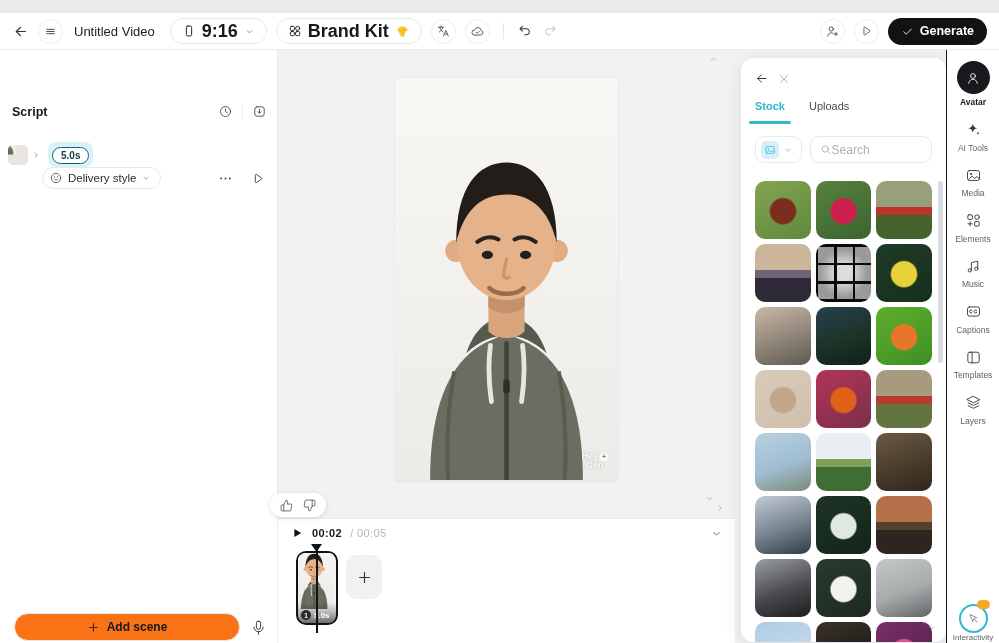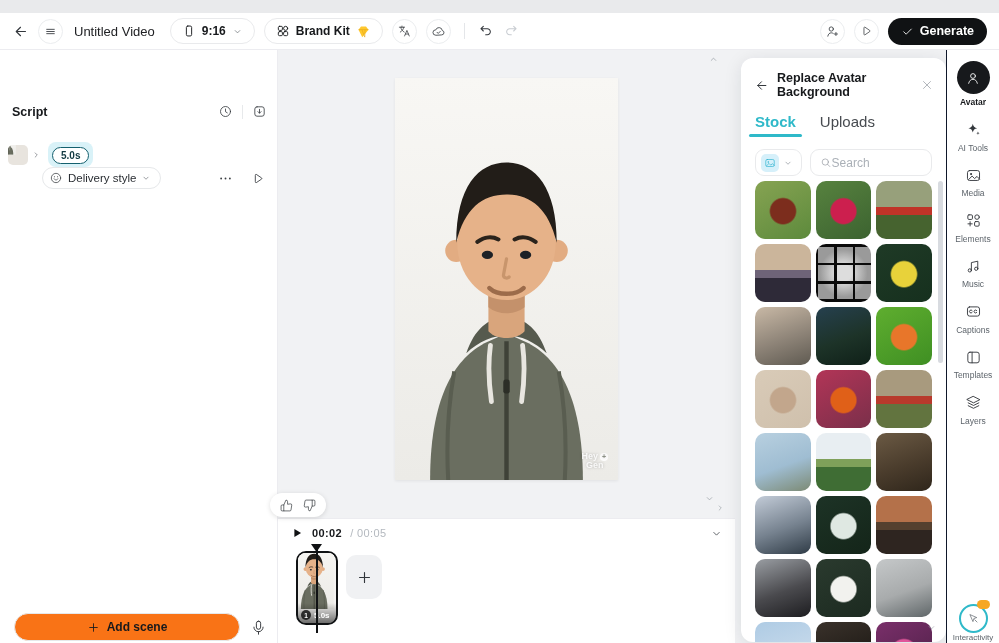--- a/index.html
+++ b/index.html
@@ -12,21 +12,21 @@
   .ic--thin { stroke-width:1.3; }
 
   
   .topbar { position:absolute; left:0; top:0; width:999px; height:37px; background:#fff;
             border-bottom:1px solid #ececf0; display:flex; align-items:center; padding:0 12px; z-index:30; }
   .tb-left { display:flex; align-items:center; gap:9px; flex:1; }
   .icon-btn { display:flex; align-items:center; justify-content:center; color:#33373c; cursor:pointer; background:none; border:none; }
   .circle-btn { width:25px; height:25px; border:1px solid #ebedef; border-radius:50%; background:#fff; }
   .tb-title { font-size:13px; color:#202124; font-weight:500; margin:0 6px 0 2px; }
   .pill-btn { display:flex; align-items:center; gap:6px; height:26px; padding:0 11px; border:1px solid #e9eaec;
-              border-radius:999px; background:#fff; font-size:12px; color:#17191c; font-weight:600; cursor:pointer; }
+              border-radius:999px; background:#fff; font-size:18px; color:#17191c; font-weight:600; cursor:pointer; }
   .tb-divider { width:1px; height:16px; background:#e4e6e9; margin:0 4px; }
   .disabled { color:#c8ccd1 !important; cursor:default; }
   .tb-right { display:flex; align-items:center; gap:9px; }
   .generate-btn { display:flex; align-items:center; gap:6px; height:27px; padding:0 13px; border-radius:999px;
                   border:none; color:#fff; font-size:12.5px; font-weight:700; cursor:pointer; }
 
   
   .script-panel { position:absolute; left:0; top:37px; width:278px; height:593px; background:#fff;
                   border-right:1px solid #ececf0; z-index:10; }
   .sp-header { position:absolute; left:12px; right:10px; top:54px; display:flex; align-items:center; }
@@ -82,21 +82,21 @@
   .playhead-pin { position:absolute; left:33px; top:25px; width:11px; height:8px; background:#101214;
                   clip-path:polygon(0 0,100% 0,50% 100%); z-index:7; cursor:grab; }
 
   
   .replace-panel { position:absolute; left:741px; top:45px; width:205px; height:584px; background:#fff; border-radius:12px;
                    box-shadow:0 3px 18px rgba(20,30,40,.10), 0 0 0 1px #f1f2f4; z-index:20; overflow:hidden; }
   .rp-header { display:flex; align-items:center; gap:8px; padding:13px 12px 6px 13px; color:#17191c; }
   .rp-title { flex:1; font-size:12.5px; font-weight:700; color:#17191c; }
   .rp-close { color:#9aa0a6; }
   .rp-tabs { display:flex; gap:24px; padding:8px 14px 0 14px; height:32px; }
-  .rp-tab { position:relative; font-size:15px; cursor:pointer; padding-bottom:10px; }
+  .rp-tab { position:relative; font-size:11px; cursor:pointer; padding-bottom:10px; }
   .rp-tab.active { color:#2fb9c9; font-weight:700; }
   .rp-tab.inactive { color:#474b50; font-weight:500; }
   .rp-tab.active::after { content:""; position:absolute; left:-6px; right:-6px; bottom:0; height:3px;
                           background:#2fb9c9; border-radius:3px; }
   .rp-filters { display:flex; gap:8px; padding:12px 14px 0 14px; }
   .filter-dd { display:flex; align-items:center; gap:4px; width:47px; height:27px; padding:0 5px;
                border:1px solid #e9eaec; border-radius:9px; background:#fff; cursor:pointer; }
   .filter-chip { width:18px; height:18px; border-radius:5px; background:#d6f0fa; display:flex; align-items:center;
                  justify-content:center; color:#29b2cf; }
   .search-box { flex:1; display:flex; align-items:center; height:27px; padding:0 9px;
@@ -507,21 +507,20 @@
     <div class="playhead-pin"></div>
   </div>
 
   <section class="replace-panel">
     <div class="rp-header">
       <button class="icon-btn">
           <svg class="ic" width="15" height="15">
             <use href="#i-back"></use>
           </svg>
         </button>
-      <span class="rp-title">Replace Avatar Background</span>
       <button class="icon-btn rp-close">
           <svg class="ic ic--thin" width="14" height="14">
             <use href="#i-x"></use>
           </svg>
         </button>
     </div>
     <div class="rp-tabs">
       <span class="rp-tab active">Stock</span>
       <span class="rp-tab inactive">Uploads</span>
     </div>

